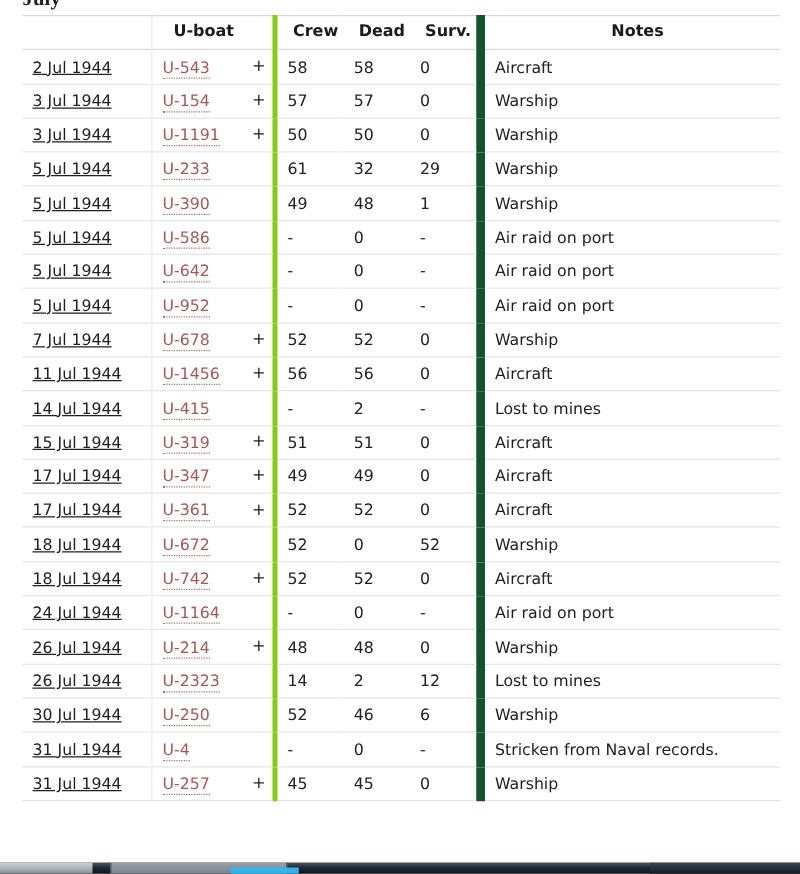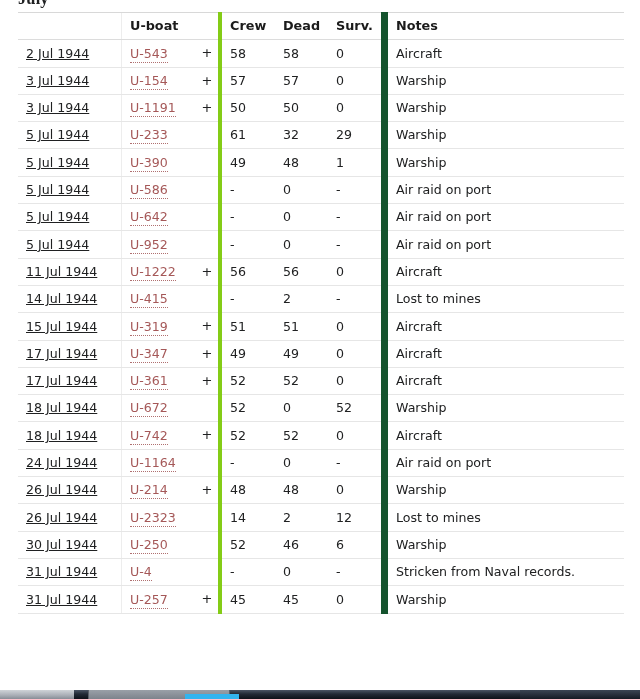--- a/index.html
+++ b/index.html
@@ -63,20 +63,21 @@
     overflow: hidden;
     white-space: nowrap;
   }
   #losses-table thead th {
     font-weight: bold;
     font-size: 12.8px;
     color: #1b1b1b;
     border-bottom: 1px solid #dcdcdc;
     border-top: 1px solid #d8d8d8;
     height: 26px;
+    text-align: center;
   }
 
   
   .col-date    { width: 95px; }
   .col-uboat   { width: 66px;  border-left: 1px solid #ededed; }
   .col-cross   { width: 22px;  text-align: center !important; padding-left: 0 !important; }
   .col-crew    { width: 45px;  border-left: 4px solid #84cc16; }
   .col-dead    { width: 45px; }
   .col-surv    { width: 45px; }
   .col-notes   { width: 228px; border-left: 7px solid #14532d; }
@@ -230,22 +231,31 @@
       <tr>
         <td class="col-date">5 Jul 1944</td>
         <td class="col-uboat"><a class="uboat-link">U-952</a></td>
         <td class="col-cross"><span class="cross-mark"></span></td>
         <td class="col-crew">-</td>
         <td class="col-dead">0</td>
         <td class="col-surv">-</td>
         <td class="col-notes">Air raid on port</td>
       </tr>
       <tr>
+        <td class="col-date">7 Jul 1944</td>
+        <td class="col-uboat"><a class="uboat-link">U-678</a></td>
+        <td class="col-cross"><span class="cross-mark">+</span></td>
+        <td class="col-crew">52</td>
+        <td class="col-dead">52</td>
+        <td class="col-surv">0</td>
+        <td class="col-notes">Warship</td>
+      </tr>
+      <tr>
         <td class="col-date">11 Jul 1944</td>
-        <td class="col-uboat"><a class="uboat-link">U-1222</a></td>
+        <td class="col-uboat"><a class="uboat-link">U-1456</a></td>
         <td class="col-cross"><span class="cross-mark">+</span></td>
         <td class="col-crew">56</td>
         <td class="col-dead">56</td>
         <td class="col-surv">0</td>
         <td class="col-notes">Aircraft</td>
       </tr>
       <tr>
         <td class="col-date">14 Jul 1944</td>
         <td class="col-uboat"><a class="uboat-link">U-415</a></td>
         <td class="col-cross"><span class="cross-mark"></span></td>

